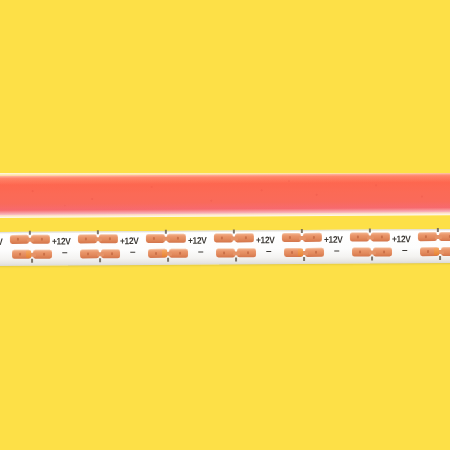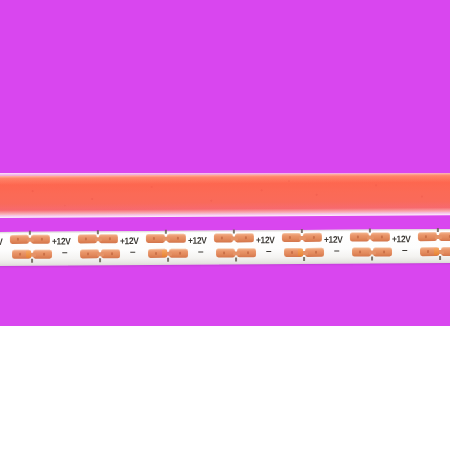--- a/index.html
+++ b/index.html
@@ -7,22 +7,22 @@
     padding: 0;
     background: #ffffff;
   }
   body {
     font-family: "Liberation Sans", sans-serif;
   }
 
   .photo {
     position: relative;
     width: 450px;
-    height: 326px;
-    background: #d946ef;
+    height: 450px;
+    background: #fde047;
     overflow: hidden;
   }
 
   
   .lit-strip {
     position: absolute;
     left: -4px;
     right: -4px;
     top: 173px;
     height: 45px;

